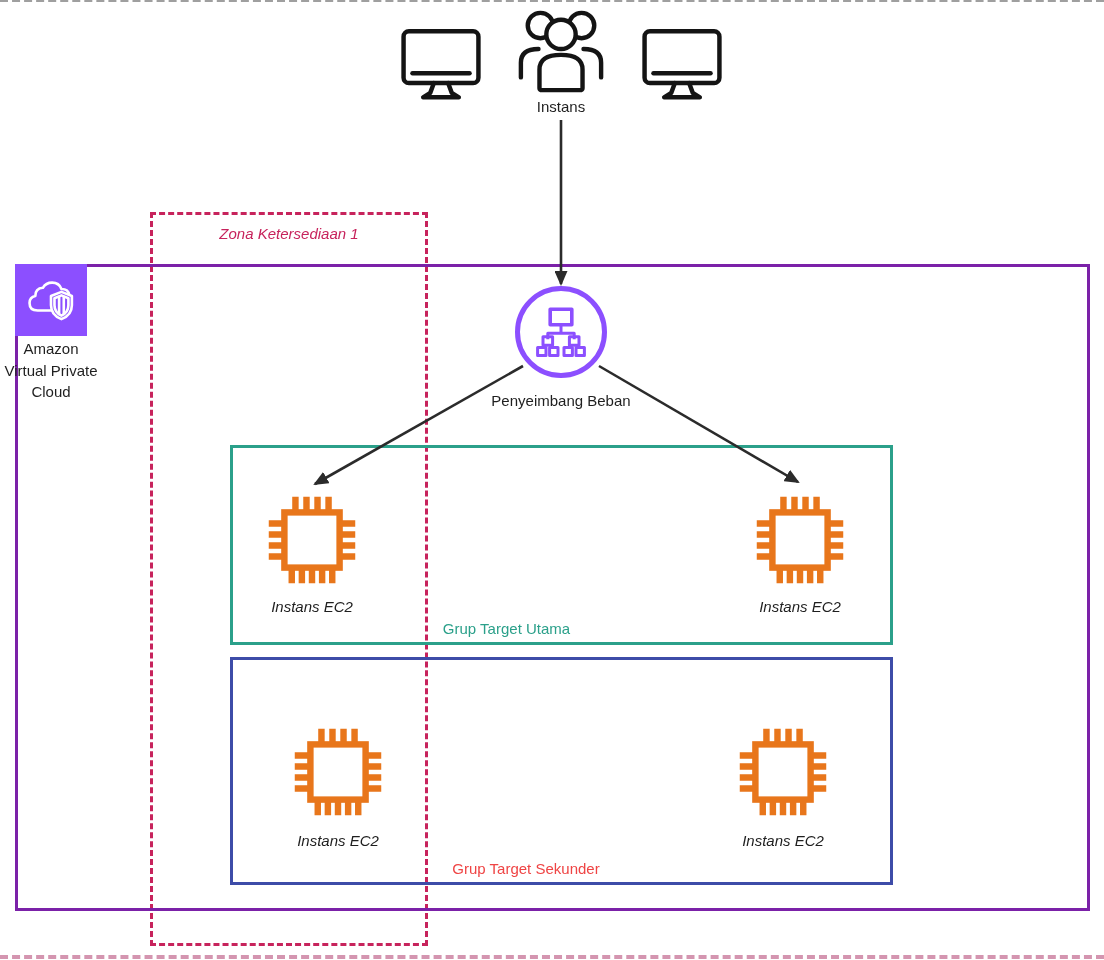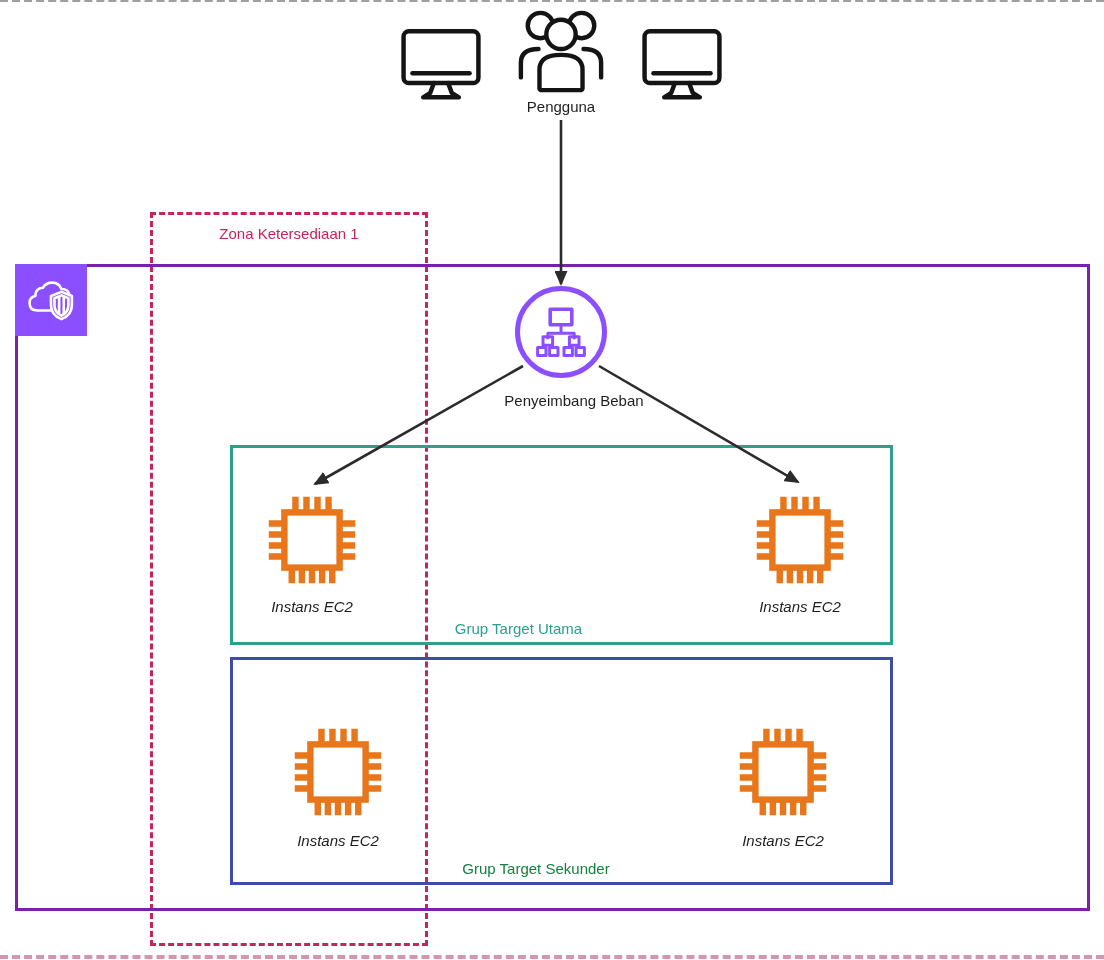--- a/index.html
+++ b/index.html
@@ -6,38 +6,38 @@
   #canvas{
     position:relative;width:1104px;height:960px;background:#ffffff;overflow:hidden;
     font-family:"Liberation Sans", sans-serif;color:#1f1f1f;
   }
   .abs{position:absolute;}
   .lbl{font-size:15px;line-height:19px;text-align:center;color:#1f1f1f;}
   
   .clip-top{left:0;top:-2px;width:1104px;height:0;border-top:4px dashed rgba(80,80,80,0.55);}
   .clip-bottom{left:0;top:955px;width:1104px;height:0;border-top:4px dashed rgba(176,62,112,0.55);}
   
-  .az{border:3px dashed #C7235C;background:transparent;}
+  .az{border:3px dashed #C7235C;background:transparent;font-style:italic;}
   .az1{left:150px;top:212px;width:272px;height:728px;}
   .az2{left:694px;top:212px;width:272px;height:728px;}
   .az-label{left:0;right:0;top:10px;font-size:15px;color:#C7235C;text-align:center;}
   
   .vpc-box{left:15px;top:264px;width:1069px;height:641px;border:3px solid #7B21A8;}
   .vpc-icon{left:15px;top:264px;width:72px;height:72px;background:#8C4FFF;display:flex;align-items:center;justify-content:center;}
   .vpc-label{left:2px;top:338px;width:98px;font-size:15px;line-height:21.5px;text-align:center;color:#1f1f1f;}
   
   .lb-circle{left:515px;top:286px;width:82px;height:82px;border:5px solid #8C4FFF;border-radius:50%;
     background:#fff;display:flex;align-items:center;justify-content:center;z-index:3;}
-  .lb-label{left:474px;top:391px;width:200px;}
+  .lb-label{left:461px;top:391px;width:200px;}
   
   .tg{left:230px;}
   .tg1{top:445px;width:657px;height:194px;border:3px solid #2BA08A;}
   .tg2{top:657px;width:657px;height:222px;border:3px solid #3D4CA8;}
-  .tg1-label{left:230px;top:620px;width:553px;font-size:15px;color:#2BA08A;text-align:center;padding-left:12px;}
-  .tg2-label{left:230px;top:860px;width:592px;font-size:15px;color:#15803d;text-align:center;padding-left:10px;}
+  .tg1-label{left:230px;top:620px;width:553px;font-size:15px;color:#2BA08A;text-align:center;}
+  .tg2-label{left:230px;top:860px;width:592px;font-size:15px;color:#ef4444;text-align:center;}
   
   .chip{width:92px;height:92px;z-index:2;}
   .chip-tl{left:266px;top:494px;}
   .chip-tr{left:754px;top:494px;}
   .chip-bl{left:292px;top:726px;}
   .chip-br{left:737px;top:726px;}
   .inst-label{width:160px;font-style:italic;}
   .inst-tl{left:232px;top:597px;}
   .inst-tr{left:720px;top:597px;}
   .inst-bl{left:258px;top:831px;}
@@ -77,37 +77,38 @@
   </div>
 
   <div class="abs mon-right">
     <svg width="90" height="82" viewBox="0 0 100 92" fill="none" stroke="#141414" stroke-width="5" stroke-linecap="round" stroke-linejoin="round">
       <rect x="8" y="6" width="84" height="58" rx="6"></rect>
       <line x1="18" y1="53" x2="82" y2="53"></line>
       <path d="M42 64 L38 75 L30 80 L70 80 L62 75 L58 64"></path>
     </svg>
   </div>
 
-  <div class="abs lbl users-label">Pengguna</div>
+  <div class="abs lbl users-label">Instans</div>
 
   <div class="abs az az1">
     <div class="abs az-label">Zona Ketersediaan 1</div>
   </div>
 
 
   <div class="abs vpc-box"></div>
   <div class="abs vpc-icon">
     <svg width="58" height="58" viewBox="0 0 100 100" fill="none" stroke="#ffffff" stroke-width="4.5" stroke-linecap="round" stroke-linejoin="round">
       <path d="M56 68 H27 Q13 68 13 55 Q13 45 23 43 Q23 30 36 29 Q41 20 52 20 Q64 20 68 31 Q80 31 82 42"></path>
       <path d="M68 36 L86 43 V59 Q86 76 68 83 Q50 76 50 59 V43 Z" fill="#8C4FFF"></path>
       <path d="M68 42 L80 47 V59 Q80 71 68 77 Q56 71 56 59 V47 Z"></path>
       <line x1="64" y1="45" x2="64" y2="74"></line>
       <line x1="72" y1="45" x2="72" y2="74"></line>
     </svg>
   </div>
+  <div class="abs vpc-label">Amazon Virtual Private Cloud</div>
 
   <div class="abs lb-circle">
     <svg width="60" height="60" viewBox="0 0 100 100" fill="none" stroke="#8C4FFF" stroke-width="6" stroke-linejoin="round">
       <rect x="32" y="12" width="36" height="26"></rect>
       <line x1="50" y1="38" x2="50" y2="52" stroke-width="5"></line>
       <path d="M28 62 V52 H72 V62" stroke-width="5"></path>
       <rect x="20" y="58" width="16" height="14" stroke-width="5"></rect>
       <rect x="11" y="76" width="14" height="13" stroke-width="5"></rect>
       <rect x="31" y="76" width="14" height="13" stroke-width="5"></rect>
       <rect x="64" y="58" width="16" height="14" stroke-width="5"></rect>

